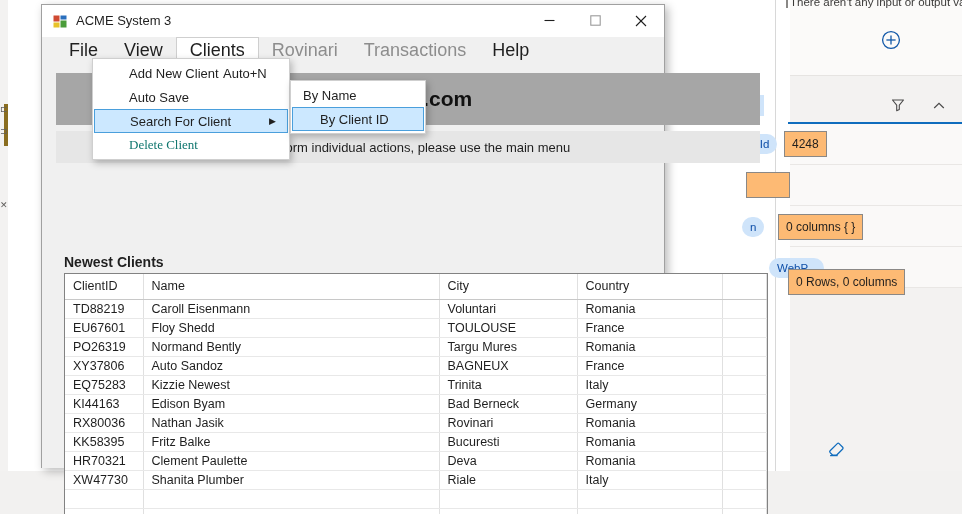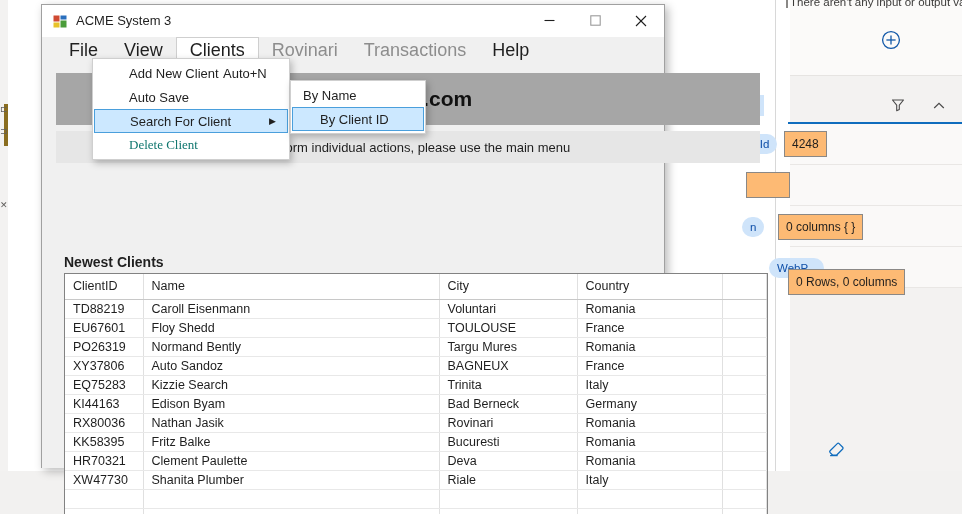--- a/index.html
+++ b/index.html
@@ -445,21 +445,21 @@
             </tr>
             <tr>
               <td>XY37806</td>
               <td>Auto Sandoz</td>
               <td>BAGNEUX</td>
               <td>France</td>
               <td></td>
             </tr>
             <tr>
               <td>EQ75283</td>
-              <td>Kizzie Search</td>
+              <td>Kizzie Newest</td>
               <td>Trinita</td>
               <td>Italy</td>
               <td></td>
             </tr>
             <tr>
               <td>KI44163</td>
               <td>Edison Byam</td>
               <td>Bad Berneck</td>
               <td>Germany</td>
               <td></td>

